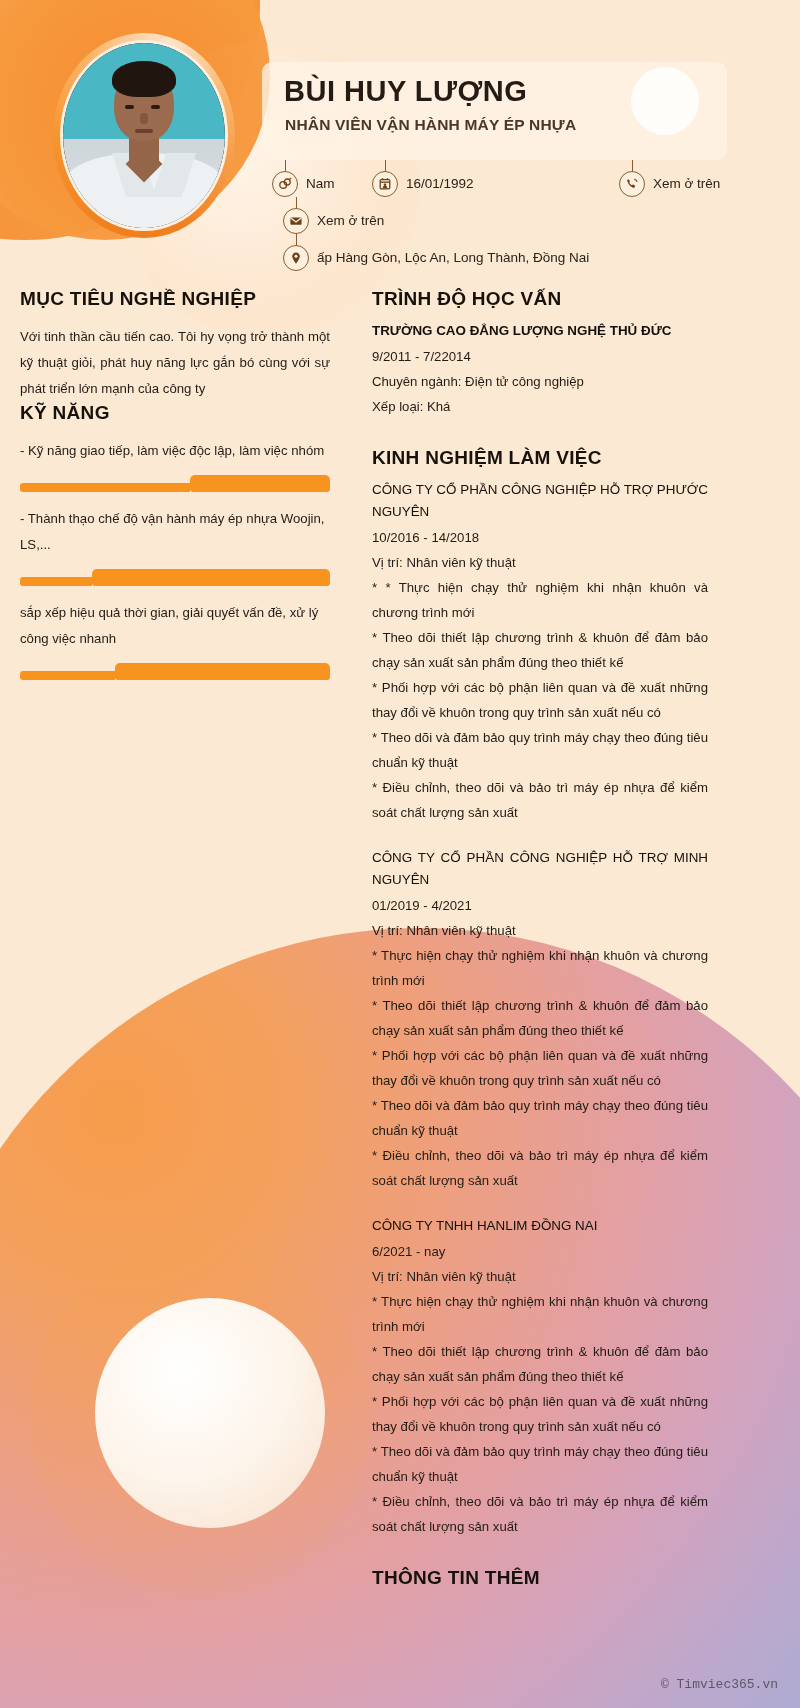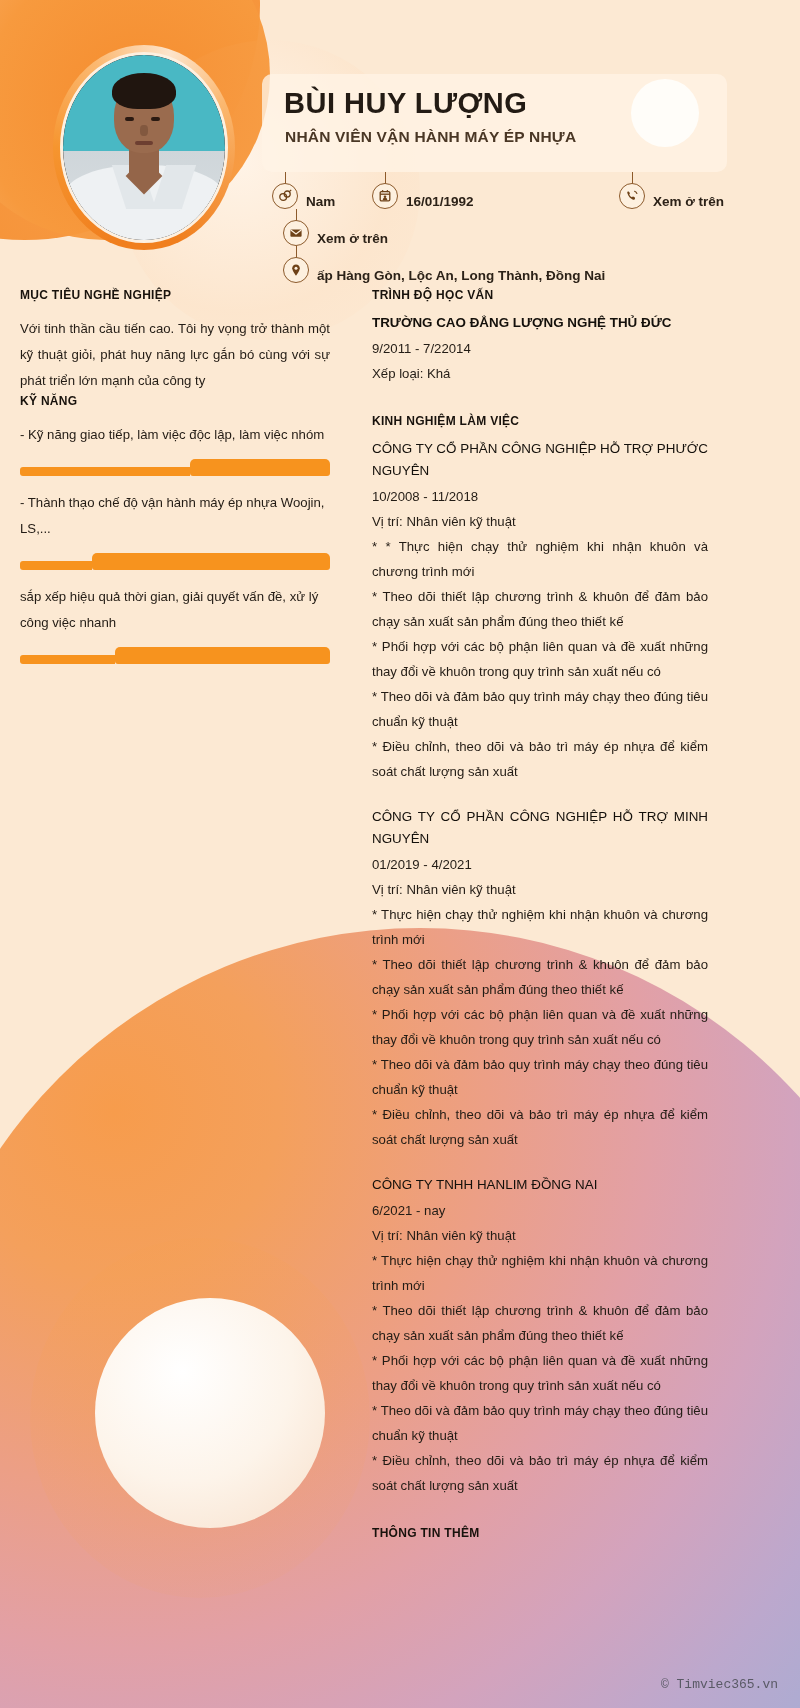--- a/index.html
+++ b/index.html
@@ -50,21 +50,21 @@
     width: 230px; height: 230px; border-radius: 50%;
     background: radial-gradient(circle at 38% 32%, #ffffff 0%, #fdf4ea 52%, #f7dfca 100%);
   }
   .blob-bl-tint {
     position: absolute; left: 30px; bottom: 110px;
     width: 340px; height: 360px; border-radius: 50%;
     background: radial-gradient(circle at 45% 40%, rgba(247,160,76,.35) 0%, rgba(247,160,76,.12) 55%, rgba(247,160,76,0) 100%);
   }
 
   
-  .header { position: absolute; left: 0; top: 12px; width: 800px; height: 278px; }
+  .header { position: absolute; left: 0; top: 0; width: 800px; height: 278px; }
   .name-card {
     position: absolute; left: 262px; top: 62px;
     width: 465px; height: 98px;
     background: rgba(255,243,230,.78);
     border-radius: 10px;
   }
   .name-card .deco-dot {
     position: absolute; right: 28px; top: 5px;
     width: 68px; height: 68px; border-radius: 50%;
     background: #fffdf9;
@@ -140,21 +140,21 @@
   .photo .collarL { left: 56px; transform: skewX(18deg); }
   .photo .collarR { left: 96px; transform: skewX(-18deg); }
   .photo .vneck {
     position: absolute; left: 50%; top: 108px; transform: translateX(-50%) rotate(45deg);
     width: 26px; height: 26px; background: #946549;
   }
 
   
   .contacts { position: absolute; left: 272px; top: 165px; width: 460px; }
   .crow { position: relative; display: flex; align-items: center; height: 37px; }
-  .citem { display: flex; align-items: flex-end; position: relative; font-weight: bold; }
+  .citem { display: flex; align-items: center; position: relative; }
   .cicon {
     width: 26px; height: 26px; border-radius: 50%;
     border: 1.6px solid #8c5a2b; background: #fdf0df;
     display: flex; align-items: center; justify-content: center;
     color: #6e4218; flex: none;
     position: relative; z-index: 2;
   }
   .cicon svg { display: block; }
   .clabel { margin-left: 8px; font-size: 13.5px; color: #2c2218; white-space: nowrap; }
   .vline {
@@ -163,21 +163,21 @@
   }
   .row1 { justify-content: flex-start; gap: 0; }
   .slot-a { width: 100px; }
   .slot-b { width: 150px; }
 
   
   .col-left  { position: absolute; left: 20px;  top: 288px; width: 310px; }
   .col-right { position: absolute; left: 372px; top: 288px; width: 336px; }
 
   h2.sec {
-    font-size: 12px; font-weight: bold; color: #18120c;
+    font-size: 19px; font-weight: bold; color: #18120c;
     letter-spacing: .3px; margin-bottom: 14px;
   }
   .col-left h2.sec  { margin-top: 0; }
   .col-left .sec-gap { margin-top: 30px; }
   .col-right h2.sec { margin-bottom: 10px; }
   .col-right .sec-gap { margin-top: 28px; }
 
   p.body {
     font-size: 13.2px; line-height: 26px; color: #231c15;
     text-align: justify;
@@ -360,28 +360,29 @@
     </div>
 
   </div>
 
   <div class="col-right">
 
     <h2 class="sec">TRÌNH ĐỘ HỌC VẤN</h2>
     <div class="job">
       <div class="school">TRƯỜNG CAO ĐẲNG LƯỢNG NGHỆ THỦ ĐỨC</div>
       <div class="line nojust">9/2011 - 7/22014</div>
+      <div class="line nojust">Chuyên ngành: Điện tử công nghiệp</div>
       <div class="line nojust">Xếp loại: Khá</div>
     </div>
 
     <h2 class="sec sec-gap">KINH NGHIỆM LÀM VIỆC</h2>
 
     <div class="job">
       <div class="org">CÔNG TY CỔ PHẦN CÔNG NGHIỆP HỖ TRỢ PHƯỚC NGUYÊN</div>
-      <div class="line nojust">10/2008 - 11/2018</div>
+      <div class="line nojust">10/2016 - 14/2018</div>
       <div class="line nojust">Vị trí: Nhân viên kỹ thuật</div>
       <div class="line">* * Thực hiện chạy thử nghiệm khi nhận khuôn và chương trình mới</div>
       <div class="line">* Theo dõi thiết lập chương trình &amp; khuôn để đảm bảo chạy sản xuất sản phẩm đúng theo thiết kế</div>
       <div class="line">* Phối hợp với các bộ phận liên quan và đề xuất những thay đổi về khuôn trong quy trình sản xuất nếu có</div>
       <div class="line">* Theo dõi và đảm bảo quy trình máy chạy theo đúng tiêu chuẩn kỹ thuật</div>
       <div class="line">* Điều chỉnh, theo dõi và bảo trì máy ép nhựa để kiểm soát chất lượng sản xuất</div>
     </div>
 
     <div class="job">
       <div class="org">CÔNG TY CỔ PHẦN CÔNG NGHIỆP HỖ TRỢ MINH NGUYÊN</div>

